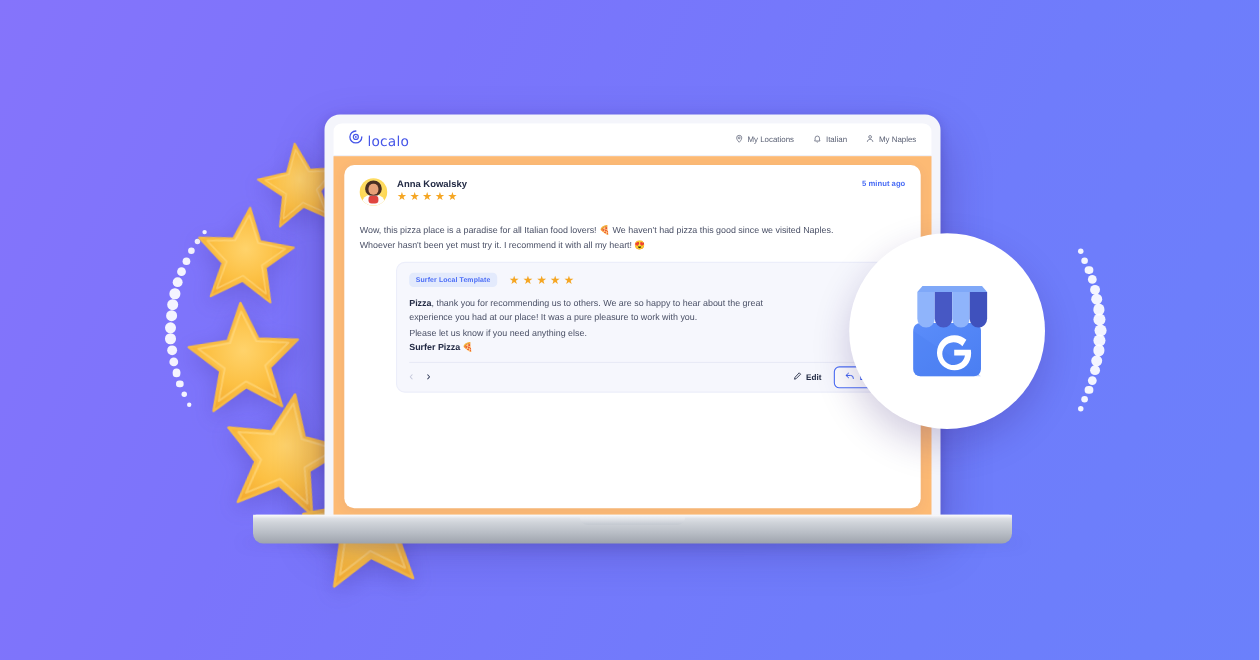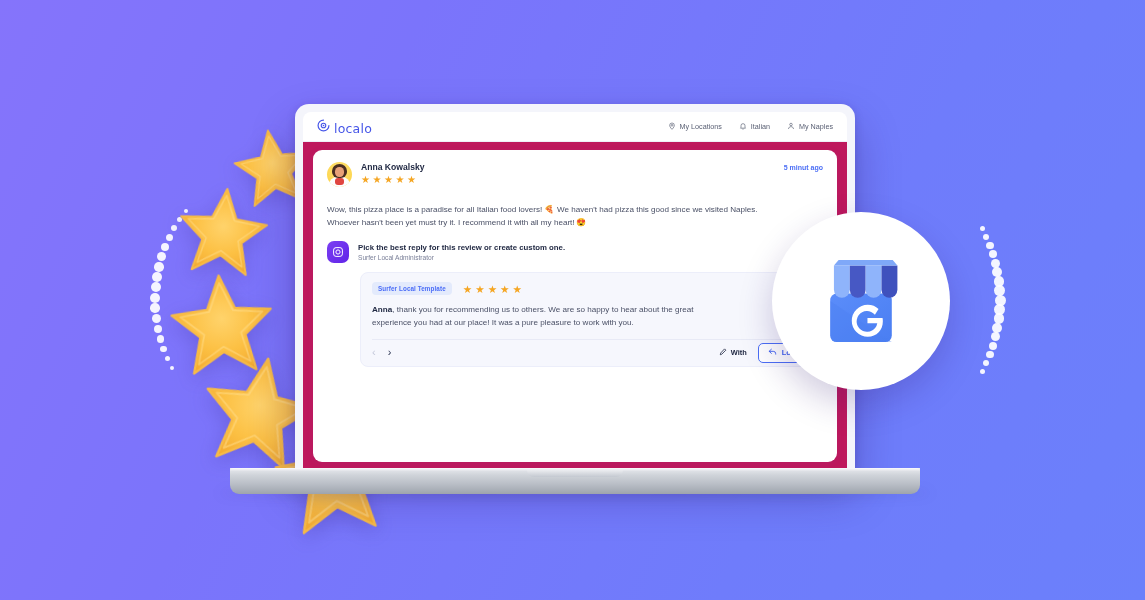--- a/index.html
+++ b/index.html
@@ -73,21 +73,21 @@
     font-family: "DejaVu Sans", sans-serif;
   }
   .nav { display: flex; align-items: center; gap: 17px; }
   .nav-item {
     display: flex; gap: 4px;
     font-size: 7.2px; color: #5a6074; white-space: nowrap;
   }
 
   
   .page {
-    flex: 1; background: #be185d;
+    flex: 1; background: #fdba74;
     padding: 8px 10px 10px 10px;
   }
   .review-card {
     background: #ffffff; border-radius: 9px; height: 100%;
     box-shadow: 0 2px 10px rgba(80,70,160,.07);
     padding: 12px 14px;
   }
 
   .review-head { display: flex; align-items: flex-start; gap: 9px; }
   .avatar {
@@ -333,61 +333,51 @@
                   <span class="s-star">★</span>
                   <span class="s-star">★</span>
                   <span class="s-star">★</span>
                 </div>
             </div>
             <div class="time">5 minut ago</div>
           </div>
 
           <div class="review-body">Wow, this pizza place is a paradise for all Italian food lovers! 🍕 We haven't had pizza this good since we visited Naples. Whoever hasn't been yet must try it. I recommend it with all my heart! 😍</div>
 
-          <div class="assist">
-            <div class="assist-icon">
-              <svg width="12" height="12" viewBox="0 0 24 24" fill="none" stroke="#ffffff" stroke-width="2">
-                <rect x="3.2" y="3.2" width="17.6" height="17.6" rx="5"></rect>
-                <circle cx="12" cy="12" r="4.2"></circle>
-              </svg>
-            </div>
-            <div>
-              <div class="assist-title">Pick the best reply for this review or create custom one.</div>
-              <div class="assist-sub">Surfer Local Administrator</div>
-            </div>
-          </div>
 
           <div class="tpl-box">
             <div class="tpl-head">
               <span class="tpl-badge">Surfer Local Template</span>
               <span class="tpl-stars" id="tplStars">
                   <span class="t-star">★</span>
                   <span class="t-star">★</span>
                   <span class="t-star">★</span>
                   <span class="t-star">★</span>
                   <span class="t-star">★</span>
                 </span>
             </div>
 
             <div class="tpl-text">
-              <b>Anna</b><span>, thank you for recommending us to others. We are so happy to hear about the great experience you had at our place! It was a pure pleasure to work with you.</span>
+              <b>Pizza</b><span>, thank you for recommending us to others. We are so happy to hear about the great experience you had at our place! It was a pure pleasure to work with you.</span>
+              <div>Please let us know if you need anything else.</div>
             </div>
+            <div class="tpl-sign">Surfer Pizza 🍕</div>
 
             <div class="tpl-actions">
               <span class="nav-arrow arrow-prev">‹</span>
               <span class="nav-arrow arrow-next">›</span>
 
               <div class="act-right">
                 <div class="edit-btn">
                   <span>
                     <svg width="8" height="8" viewBox="0 0 24 24" fill="none" stroke="#222a44" stroke-width="2.4" stroke-linecap="round">
                       <path d="M17.5 3.5l3 3L8 19l-4.2 1.2L5 16z"></path>
                     </svg>
                   </span>
-                  <span>With</span>
+                  <span>Edit</span>
                 </div>
                 <div class="reply-btn">
                   <span>
                     <svg width="9" height="9" viewBox="0 0 24 24" fill="none" stroke="#3a5ef0" stroke-width="2.4" stroke-linecap="round" stroke-linejoin="round">
                       <path d="M9 6L3 11.5 9 17"></path>
                       <path d="M3.4 11.5H14a6.6 6.6 0 0 1 6.6 6.6v1"></path>
                     </svg>
                   </span>
                   <span>Local</span>
                 </div>

